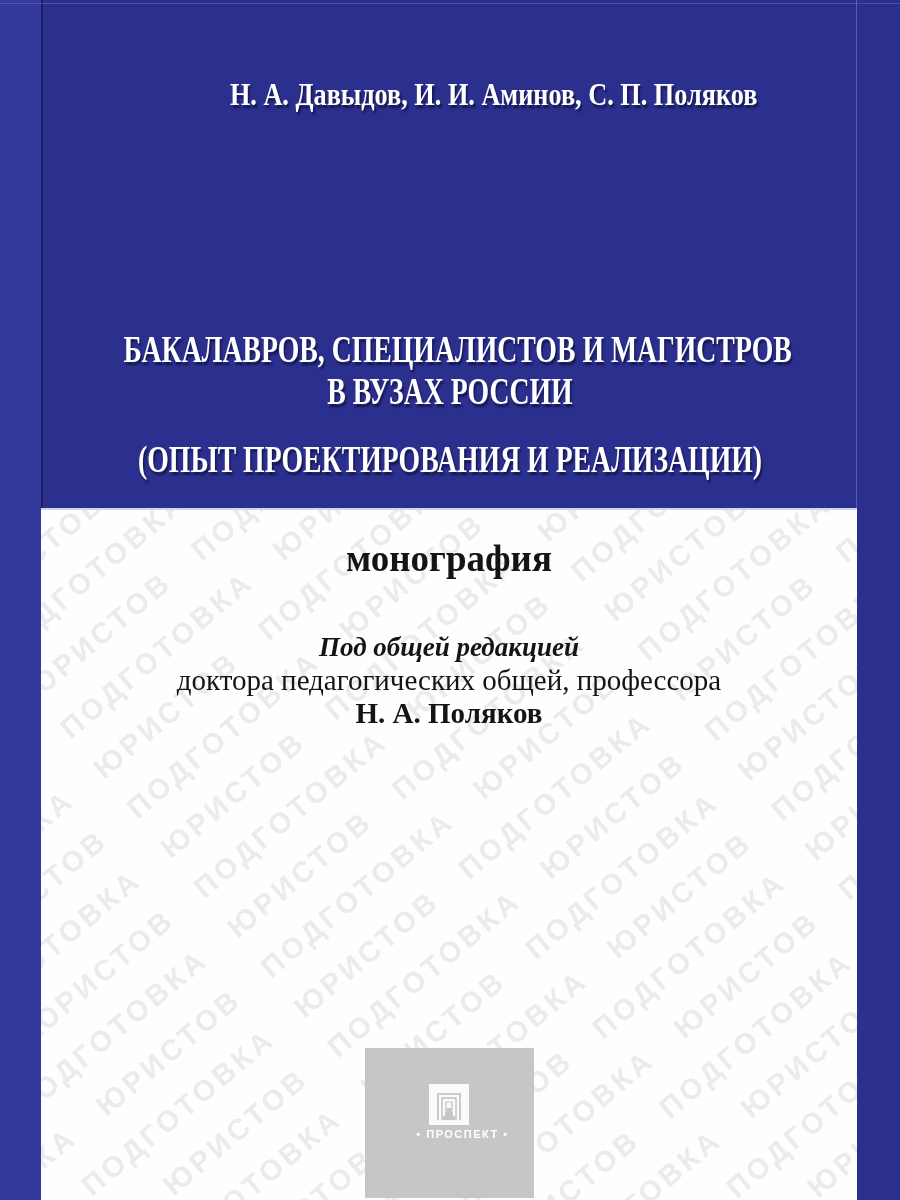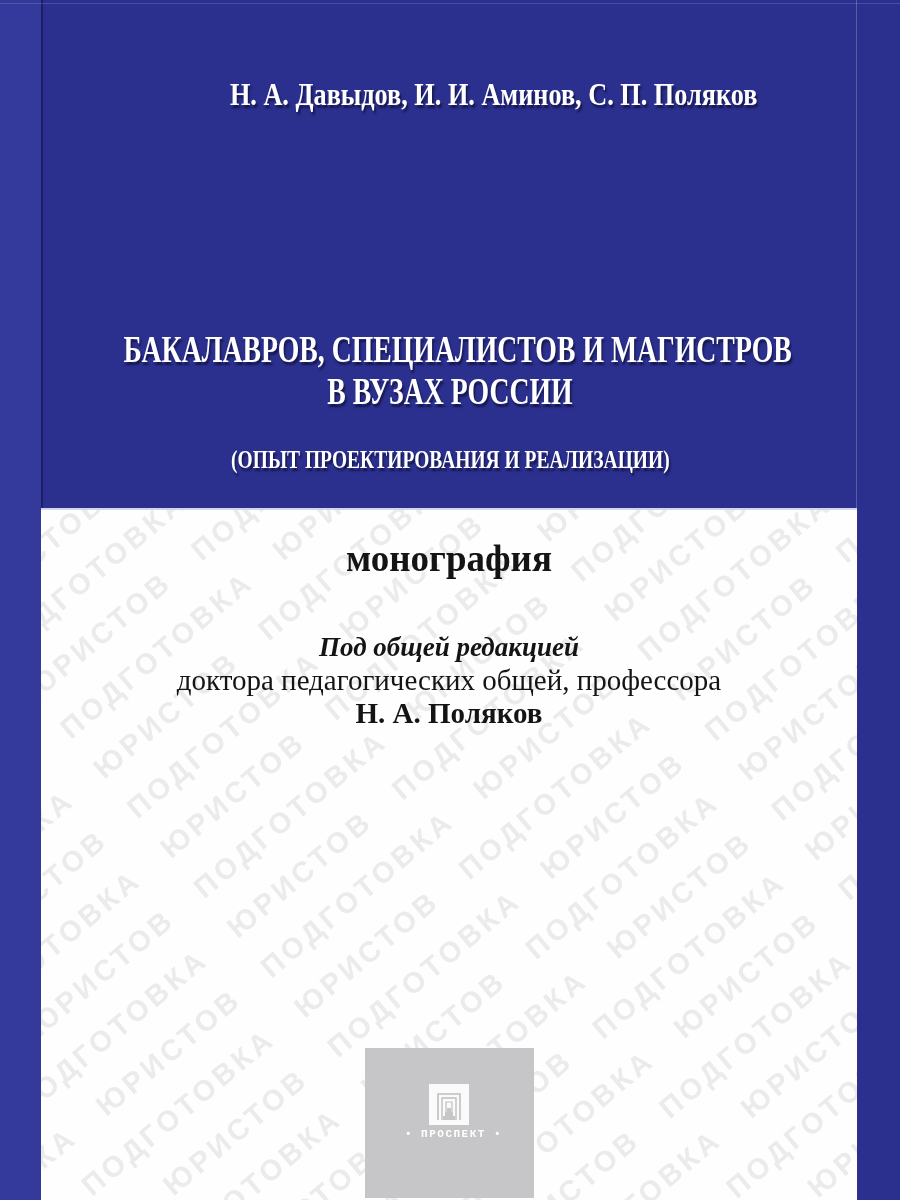--- a/index.html
+++ b/index.html
@@ -27,21 +27,21 @@
   .cond{display:inline-block;transform-origin:50% 50%;white-space:nowrap;}
   .authors{top:72px;font-size:32px;line-height:44px;
     text-shadow:2px 3px 2px rgba(10,12,45,.65);margin-left:44px;}
   .authors .cond{transform:scaleX(.82);}
   .main-title{top:172px;font-size:56px;line-height:70px;letter-spacing:1px;
     text-shadow:3px 4px 3px rgba(10,12,45,.7),1px 1px 1px rgba(10,12,45,.5);}
   .main-title .cond{transform:scaleX(.88);}
   .subtitle{top:328px;font-size:38px;line-height:42px;
     text-shadow:2px 3px 2px rgba(10,12,45,.65);}
   .subtitle .cond{transform:scaleX(.73);}
-  .edition-note{top:438px;font-size:26px;line-height:44px;
+  .edition-note{top:438px;font-size:37px;line-height:44px;
     text-shadow:2px 3px 2px rgba(10,12,45,.65);}
   .edition-note .cond{transform:scaleX(.75);}
 
   
   .body-panel{
     position:absolute;left:41px;top:508px;width:816px;height:692px;
     background:#fefefe;overflow:hidden;
     border-top:2px solid rgba(130,140,200,.35);
   }
   .watermark{
@@ -64,22 +64,22 @@
   }
   .award-block .cond{transform:scaleX(.93);display:block;white-space:nowrap;}
 
   
   .logo-box{
     position:absolute;left:324px;top:538px;width:169px;height:150px;
     background:var(--box-gray);z-index:2;
   }
   .logo-emblem{position:absolute;left:64px;top:36px;}
   .logo-name{
-    position:absolute;left:4px;top:80px;width:169px;text-align:center;
-    font-family:Liberation Mono, monospace;font-weight:bold;
+    position:absolute;left:13px;top:80px;width:169px;text-align:center;
+    font-family:Liberation Sans, sans-serif;font-weight:bold;
     font-size:11px;letter-spacing:1.5px;color:#fff;
   }
 </style>
 </head>
 <body>
 
 <div class="page">
 
   <div class="edge-left"></div>
   <div class="edge-line-left"></div>

